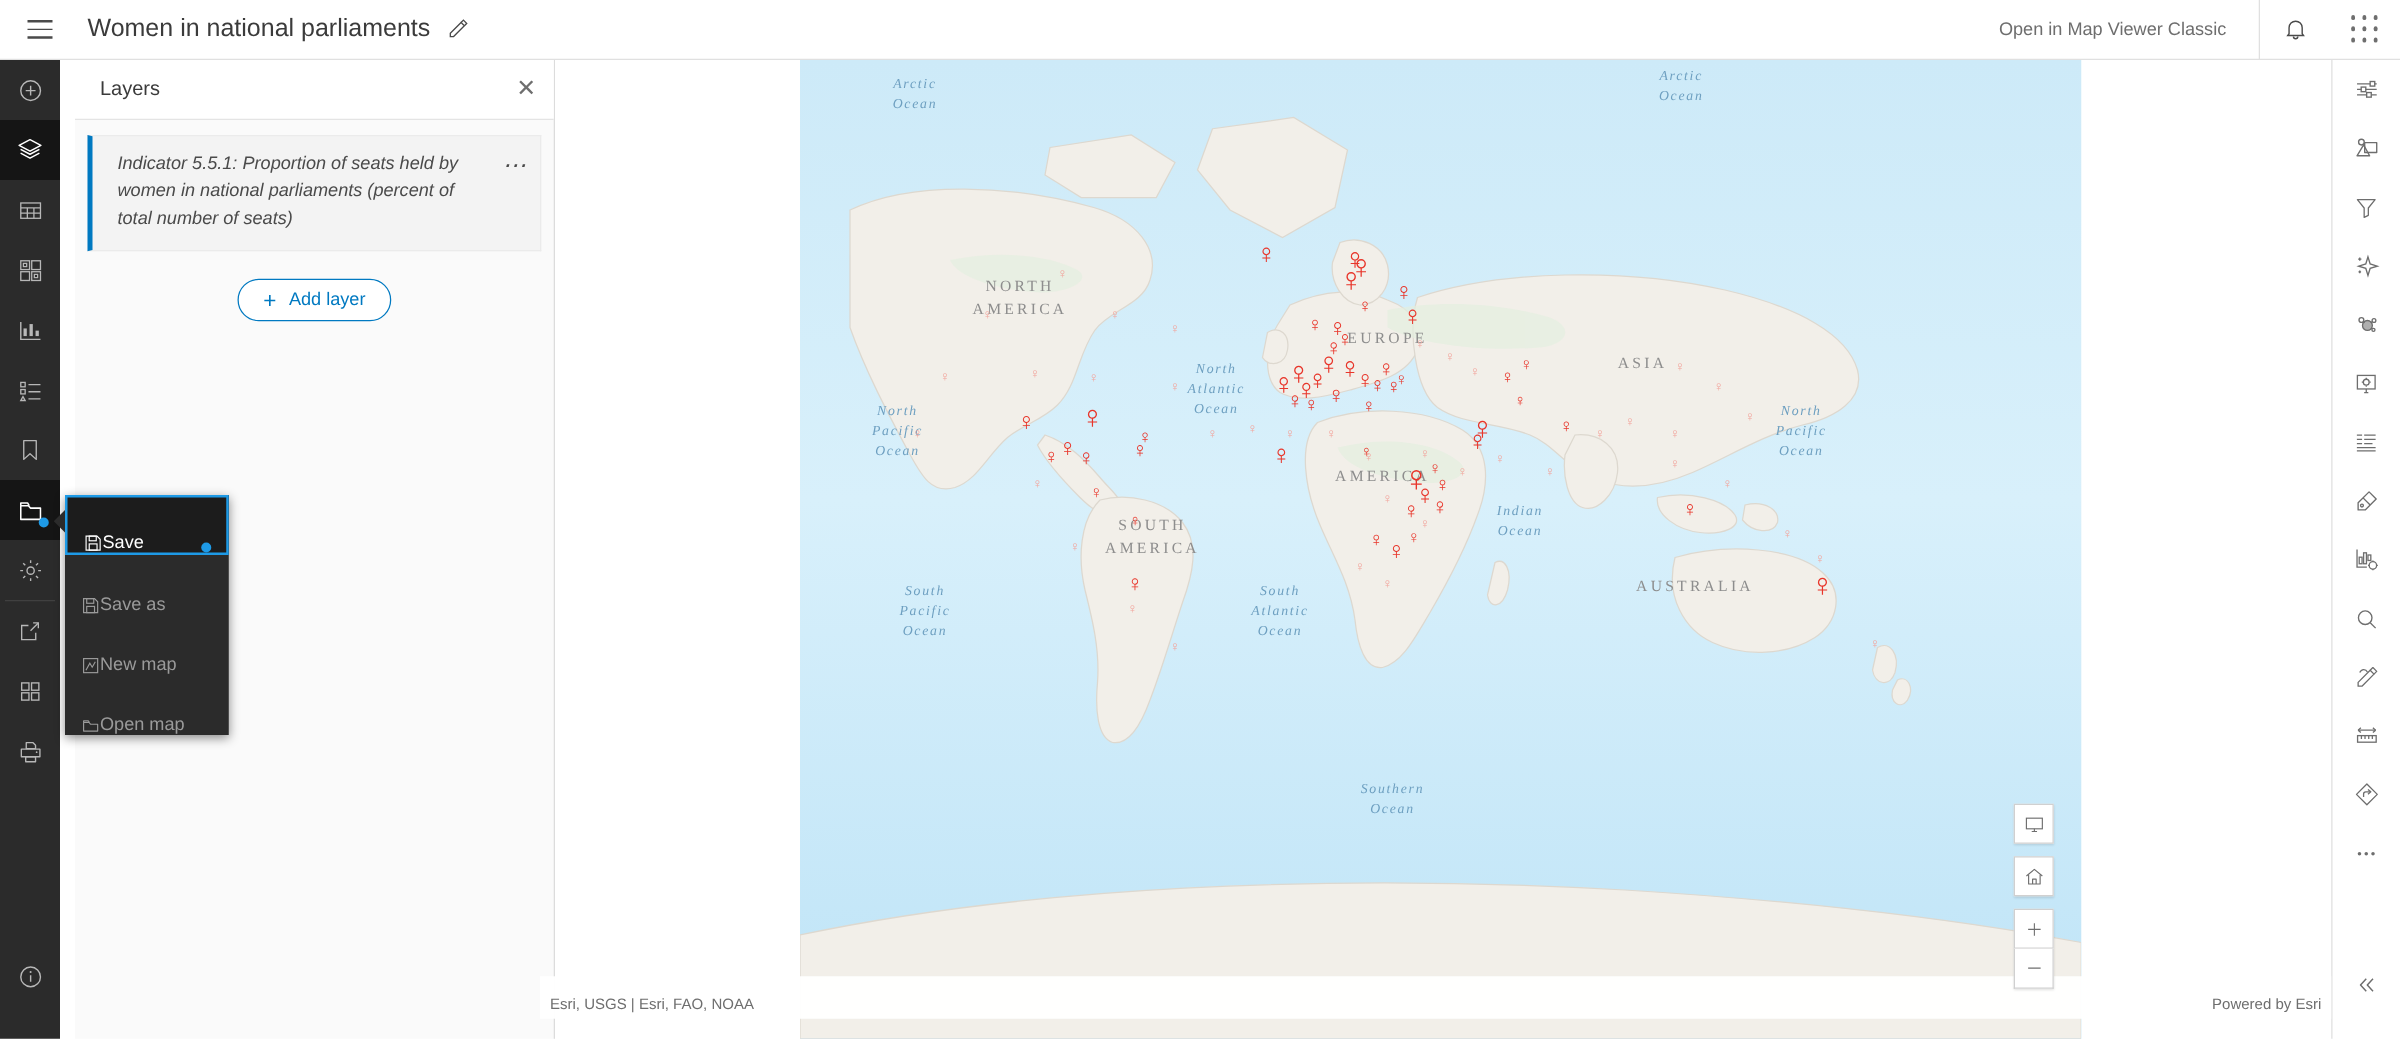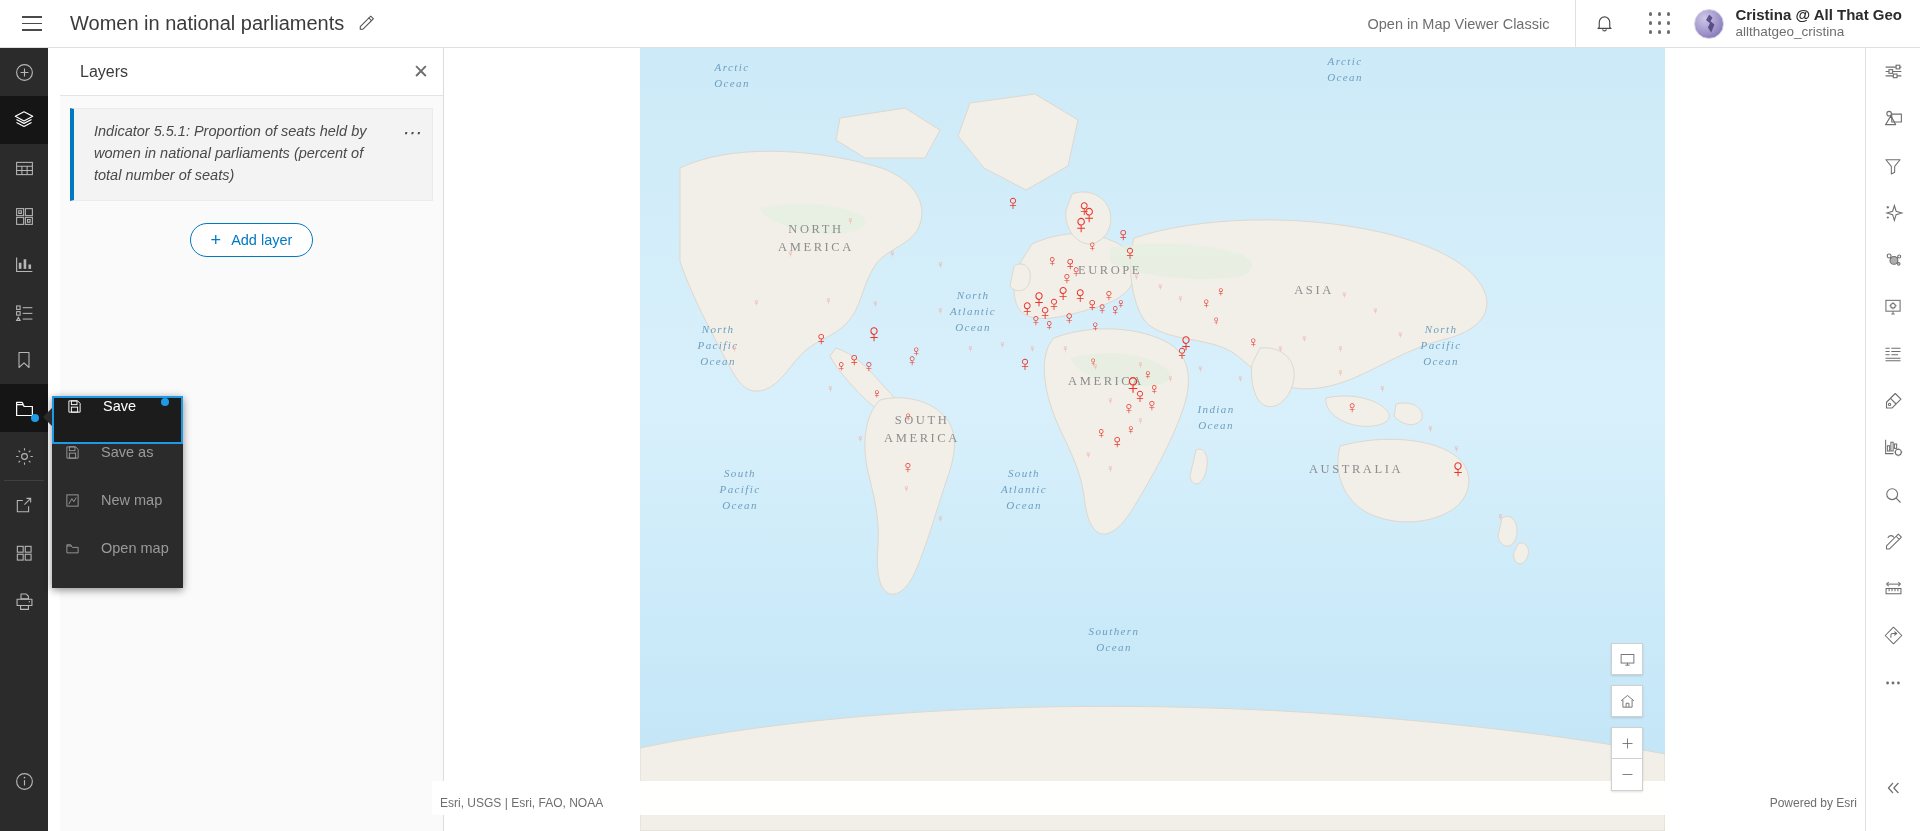--- a/index.html
+++ b/index.html
@@ -98,21 +98,21 @@
   .save-menu {
     position: absolute; left: 52px; top: 396px; width: 131px;
     background: #2b2b2b; z-index: 40; box-shadow: 0 2px 8px rgba(0,0,0,.45);
   }
   .save-menu::before {
     content:""; position:absolute; left:-9px; top: 12px;
     border-top: 9px solid transparent; border-bottom: 9px solid transparent;
     border-right: 9px solid #2b2b2b;
   }
   .menu-item {
-    height: 48px; display:flex; align-items:flex-start; padding: 0 12px; gap: 21px;
+    height: 48px; display:flex; align-items:flex-end; padding: 0 12px; gap: 0;
     font-size: 14.5px; color: #9a9a9a; cursor:pointer; position:relative;
   }
   .menu-item.selected {
     border: 2px solid #1e9ae6; background: #1c1c1c; color: #ffffff;
   }
   .menu-item .m-badge { position:absolute; right: 12px; width:8px; height:8px; border-radius:50%; background:#1e9ae6; }
   .menu-icon { width: 16px; height: 16px; display:flex; align-items:center; justify-content:center; }
 
   
   .map {
@@ -205,27 +205,20 @@
         <i></i>
         <i></i>
         <i></i>
         <i></i>
         <i></i>
         <i></i>
         <i></i>
     </div>
   </div>
 
-  <div class="user-block">
-    <div class="avatar"></div>
-    <div class="user-names">
-      <div class="user-full">Cristina @ All That Geo</div>
-      <div class="user-handle">allthatgeo_cristina</div>
-    </div>
-  </div>
 </div>
 
 <div class="leftrail">
 
   <div class="rail-item">
     <svg width="21" height="21" viewBox="0 0 24 24" fill="none" stroke="currentColor" stroke-width="1.3">
       <circle cx="12" cy="12" r="9"></circle>
         <path d="M12 7.5v9M7.5 12h9"></path>
     </svg>
   </div>

